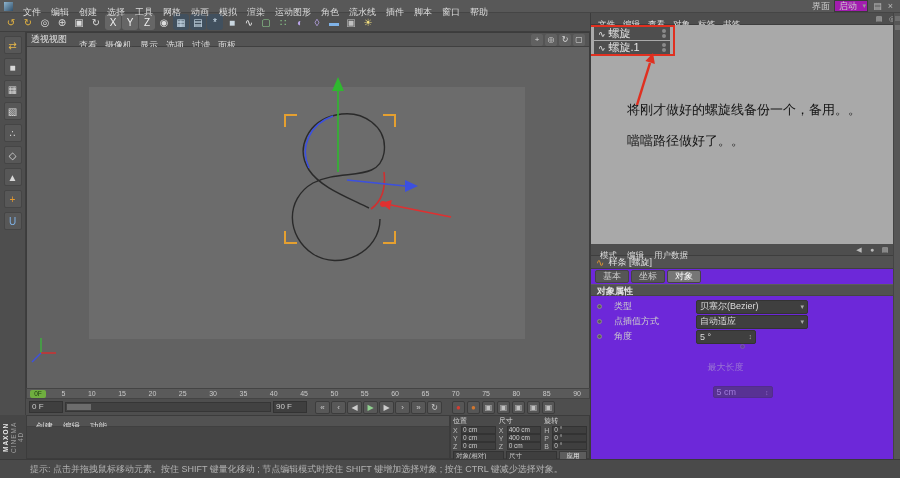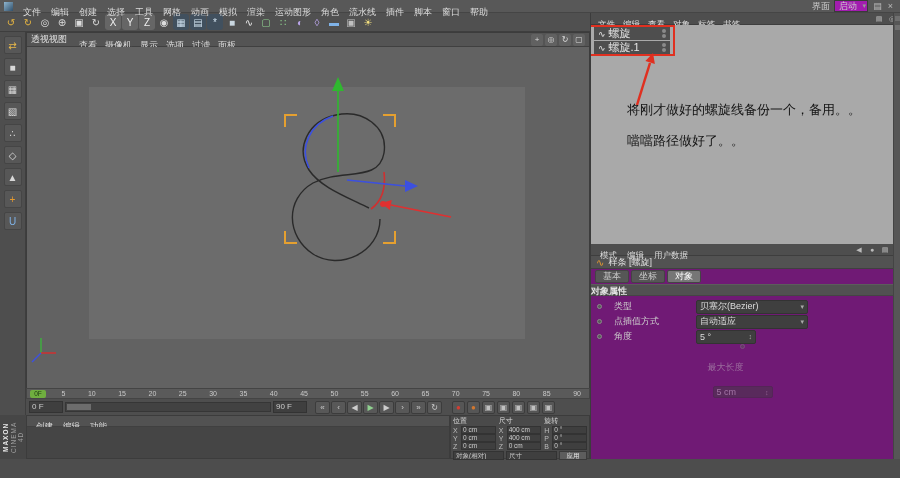--- a/index.html
+++ b/index.html
@@ -103,28 +103,28 @@
   .om-obj-icon{color:#e8e8e8;font-size:9px;}
   .om-obj-name{color:#e6e6e6;font-size:11px;white-space:nowrap;}
   .om-dots{margin-left:auto;display:flex;flex-direction:column;gap:1px;}
   .om-dot{width:4px;height:4px;border-radius:50%;background:#8a8a8a;}
   .anno-rect{position:absolute;left:-2px;top:0;width:86px;height:31px;border:2px solid #e03020;}
   .anno-arrow-svg{position:absolute;left:0;top:0;pointer-events:none;}
   .anno-text{position:absolute;left:36px;top:76px;width:262px;color:#131313;font-size:13px;line-height:17px;}
   .anno-line2{margin-top:14px;}
 
   
-  .attr-panel{position:absolute;left:0;top:231px;width:303px;height:215px;background:#701a75;}
+  .attr-panel{position:absolute;left:0;top:231px;width:303px;height:215px;background:#6d28d9;}
   .attr-bar{height:12px;background:#4e4e4e;border-bottom:1px solid #3e3e3e;display:flex;align-items:center;padding:0 4px;font-size:8.5px;}
   .attr-title-row{height:13px;display:flex;align-items:center;gap:4px;padding:0 5px;background:#525252;border-bottom:1px solid #404040;color:#e0e0e0;}
   .attr-title-icon{color:#e59a2f;font-size:10px;}
   .attr-tabs{height:15px;display:flex;align-items:center;gap:2px;padding:2px 4px;}
   .attr-tab{padding:0 7px;background:#565656;border:1px solid #444;color:#ccc;line-height:11px;border-radius:2px;}
   .attr-tab[data-active="true"]{background:#767676;color:#fff;}
-  .attr-section{height:12px;line-height:12px;padding:0 0;color:#e2e2e2;font-weight:bold;background:#515151;
+  .attr-section{height:12px;line-height:12px;padding:0 6px;color:#e2e2e2;font-weight:bold;background:#515151;
                 border-top:1px solid #5c5c5c;border-bottom:1px solid #454545;}
   .attr-rows{padding:3px 0;}
   .attr-row{display:flex;align-items:center;height:15px;padding:0 6px;gap:12px;}
   .anim-dot{width:5px;height:5px;border-radius:50%;border:1px solid #8a8a8a;background:#5a5a5a;flex:0 0 auto;}
   .attr-label{width:70px;color:#ccc;white-space:nowrap;}
   .attr-control{height:14px;background:#3f3f3f;border:1px solid #333;border-radius:2px;display:flex;
                 align-items:center;justify-content:space-between;padding:0 3px;color:#ddd;}
   .attr-row[data-control="dropdown"] .attr-control{width:112px;}
   .attr-row[data-control="check"] .attr-control{width:12px;justify-content:center;padding:0;}
   .attr-row[data-control="number"] .attr-control{width:60px;}
@@ -403,20 +403,23 @@
           </div>
       </div>
     </div>
     <div class="coord-bottom">
       <span class="coord-dd">对象(相对)</span>
       <span class="coord-dd">尺寸</span>
       <span class="apply-btn">应用</span>
     </div>
   </div>
 
+  <div class="statusbar">
+    <span>提示: 点击并拖拽鼠标移动元素。按住 SHIFT 键量化移动 ; 节点编辑模式时按住 SHIFT 键增加选择对象 ; 按住 CTRL 键减少选择对象。</span>
+  </div>
 
   <div class="right-panel">
 
     <div class="om-bar">
       <div class="menu-items">
 
       <span class="menu-item">文件</span>
           <span class="menu-item">编辑</span>
           <span class="menu-item">查看</span>
           <span class="menu-item">对象</span>

